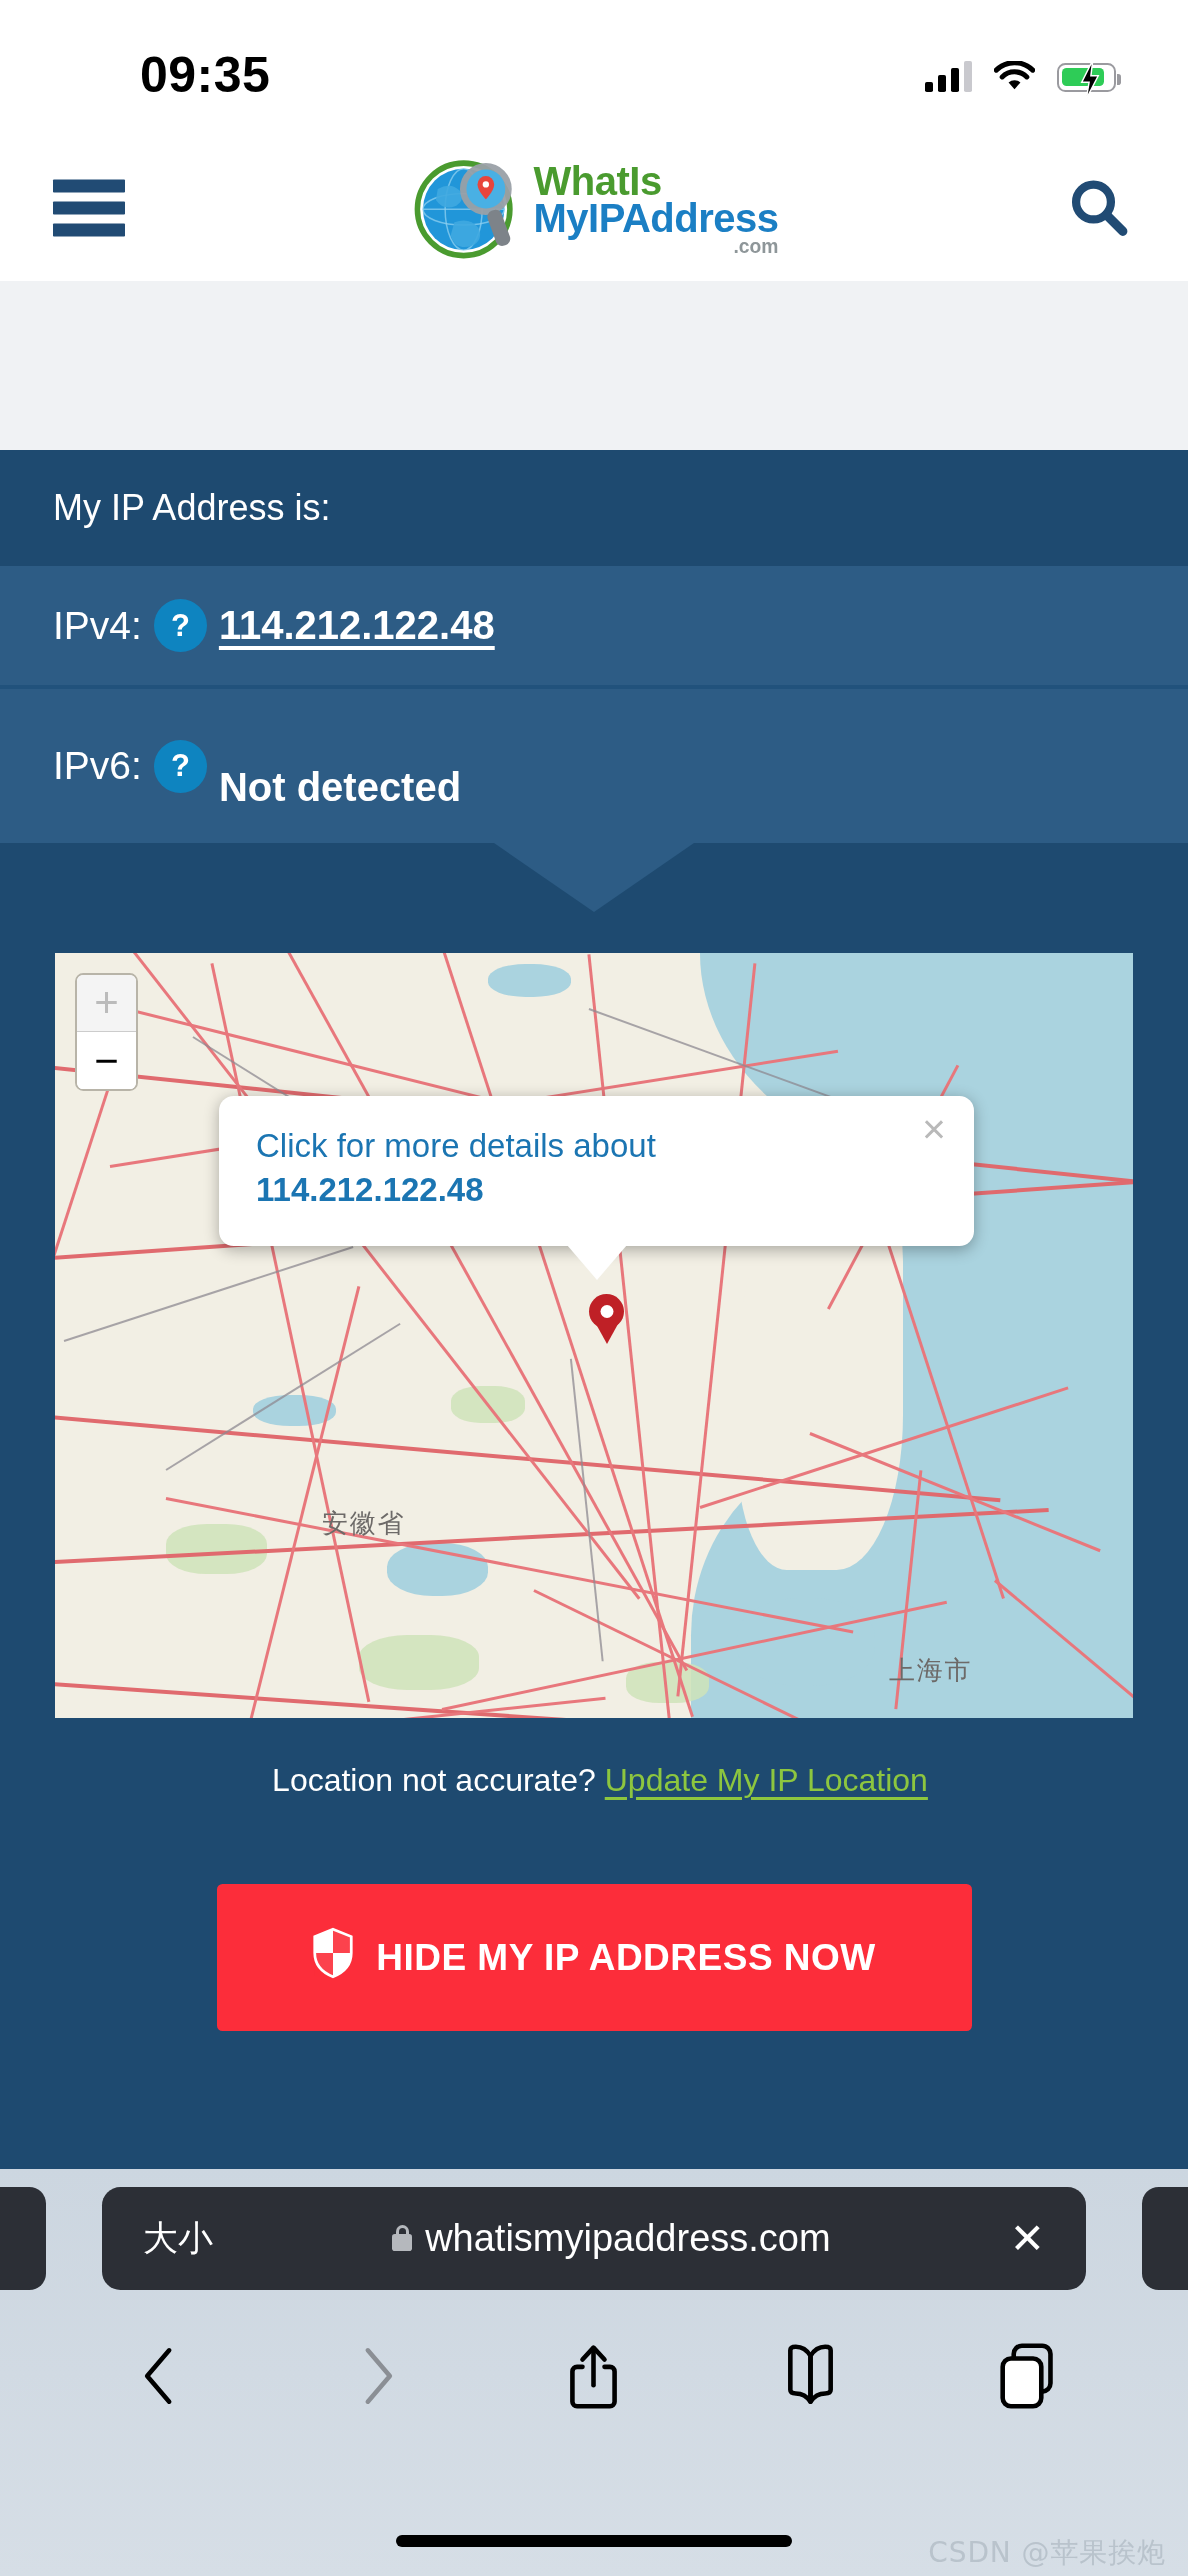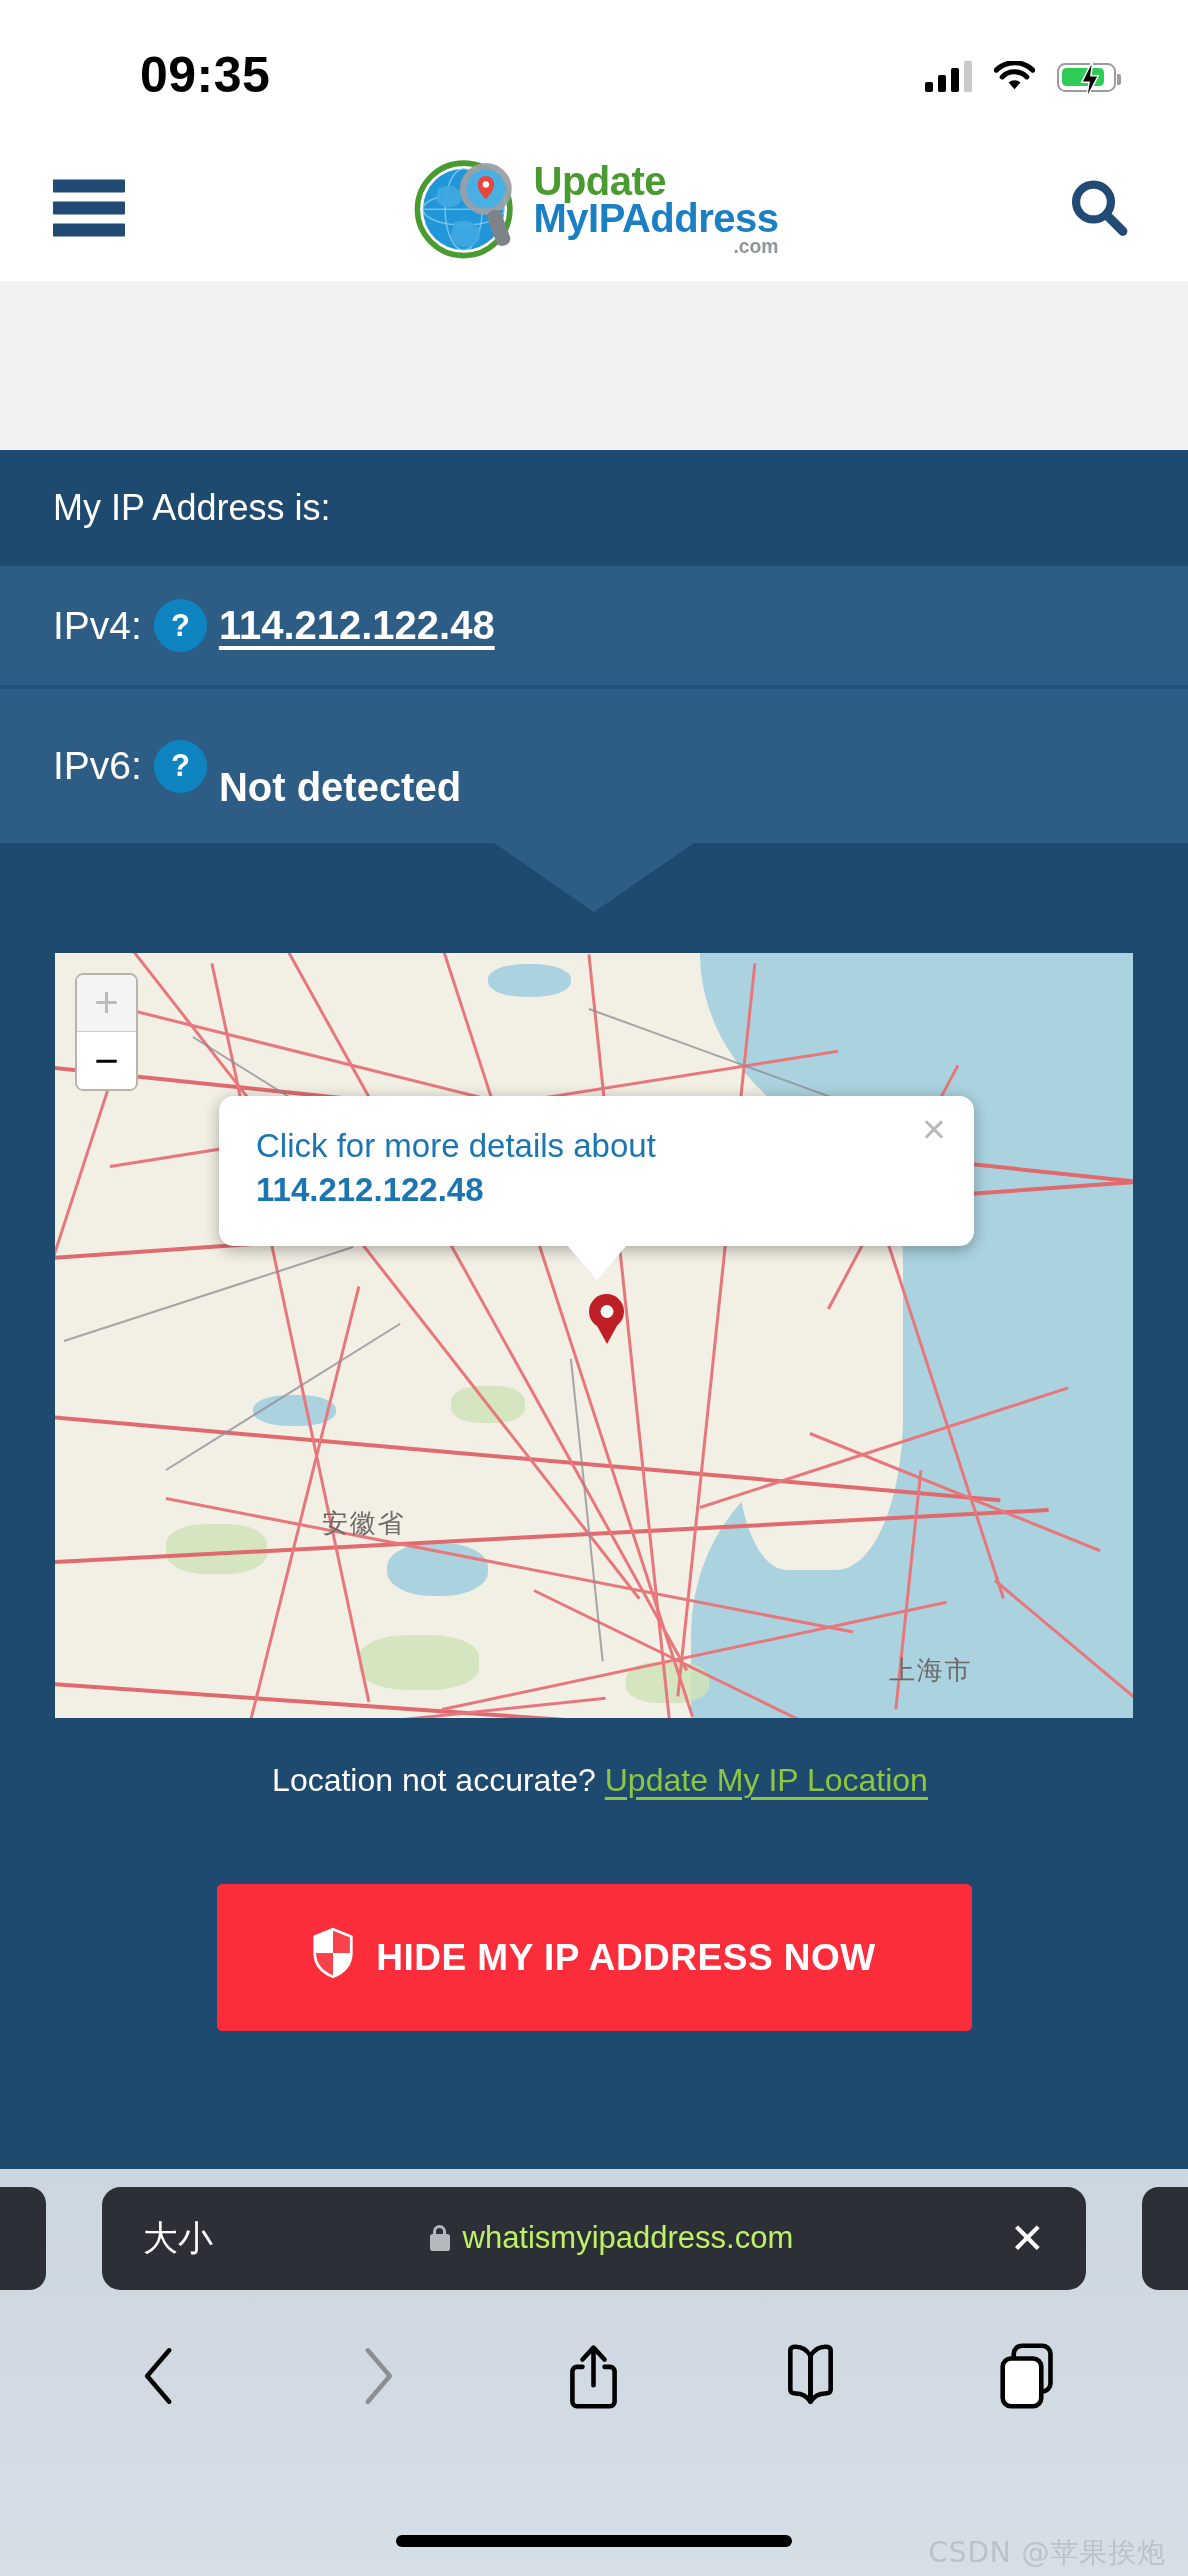--- a/index.html
+++ b/index.html
@@ -228,21 +228,21 @@
   .aa{ color:#fff; font-size:35px; margin-left:41px; font-family:"DejaVu Sans", sans-serif; }
   .url-center{
     flex:1; display:flex; align-items:center; justify-content:center; gap:13px;
   }
   .lock{ width:20px; height:26px; position:relative; }
   .lock-body{ position:absolute; bottom:0; width:20px; height:16.6px; background:#b5b8bd; border-radius:2.8px; }
   .lock-shackle{
     position:absolute; top:0; left:3.7px; width:13px; height:13px;
     border:3.7px solid #b5b8bd; border-bottom:none; border-radius:7.4px 7.4px 0 0;
   }
-  .url-text{ color:#bef264; font-size:31px; }
+  .url-text{ color:#ffffff; font-size:38px; }
   .url-close{ color:#fff; font-size:42px; margin-right:41px; font-weight:300; }
   .toolbar{
     height:138px; display:flex; align-items:center; justify-content:space-around;
     padding:0 52px;
   }
   .tb-btn{ width:88px; height:88px; display:flex; align-items:center; justify-content:center; }
   .home-ind{
     position:absolute; bottom:29.5px; left:50%; transform:translateX(-50%);
     width:396px; height:12px; background:#000; border-radius:6.4px;
   }
@@ -298,21 +298,21 @@
         <path d="M30 40 q14 -8 24 2 q6 10 -4 16 q-14 6 -22 -6 Z" fill="#3fa8e0" opacity=".9"></path>
         <path d="M48 76 q16 -6 26 6 q6 14 -8 20 q-18 4 -22 -12 Z" fill="#3fa8e0" opacity=".9"></path>
         <circle cx="82" cy="40" r="28" fill="#9aa0a6" opacity=".95"></circle>
         <circle cx="82" cy="40" r="21" fill="#49b0e4"></circle>
         <rect x="88" y="62" width="16" height="40" rx="7" transform="rotate(-20 96 82)" fill="#7d8389"></rect>
         <path d="M82 26 a9 9 0 0 1 9 9 c0 7 -9 16 -9 16 s-9 -9 -9 -16 a9 9 0 0 1 9 -9 Z" fill="#e8453c"></path>
         <circle cx="82" cy="35" r="3.4" fill="#fff"></circle>
       </svg>
     </div>
     <div class="logo-text">
-      <div class="logo-l1">Update</div>
+      <div class="logo-l1">WhatIs</div>
       <div class="logo-l2">MyIPAddress</div>
       <div class="logo-l3">.com</div>
     </div>
   </div>
 
   <div class="search-btn">
     <svg width="66" height="66" viewBox="0 0 72 72">
       <circle cx="30" cy="30" r="19" fill="none" stroke="#214b74" stroke-width="9"></circle>
       <line x1="44" y1="44" x2="62" y2="62" stroke="#214b74" stroke-width="10" stroke-linecap="round"></line>
     </svg>

